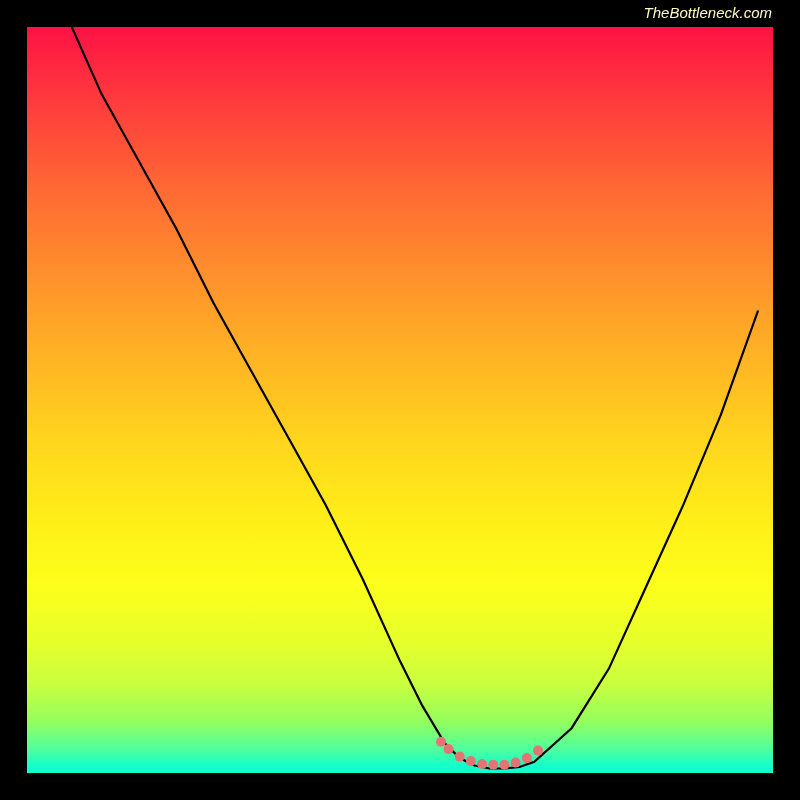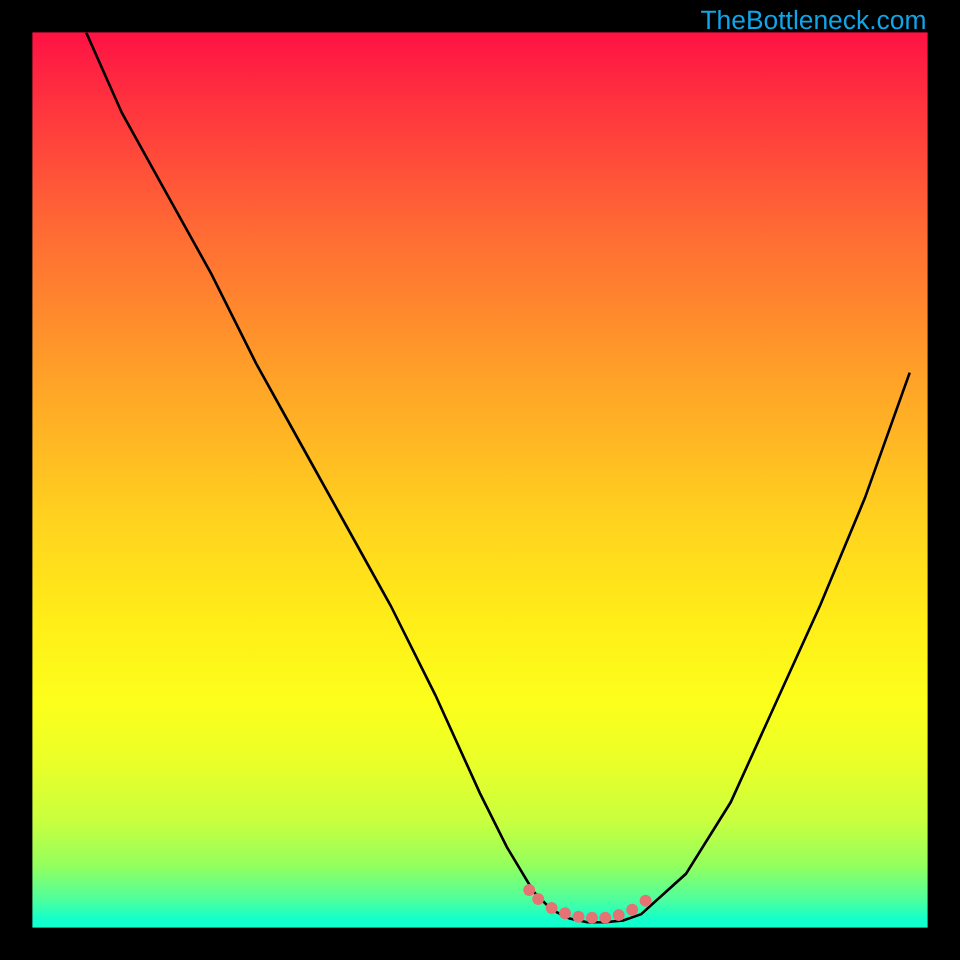--- a/index.html
+++ b/index.html
@@ -36,23 +36,24 @@
       #95ff5d 93%,
       #4cffa0 97%,
       #14ffcb 99%,
       #0fffce 100%
     );
   }
   .watermark {
     position: absolute;
     right: 28px;
     top: 4px;
-    color: #0ea5e9;
-    font-size: 22px;
+    color: #fef9c3;
+    font-size: 15px;
     font-family: Arial, sans-serif;
+    font-style: italic;
   }
   svg.curve {
     position: absolute;
     left: 0;
     top: 0;
     width: 746px;
     height: 746px;
   }
 </style>
 </head>

